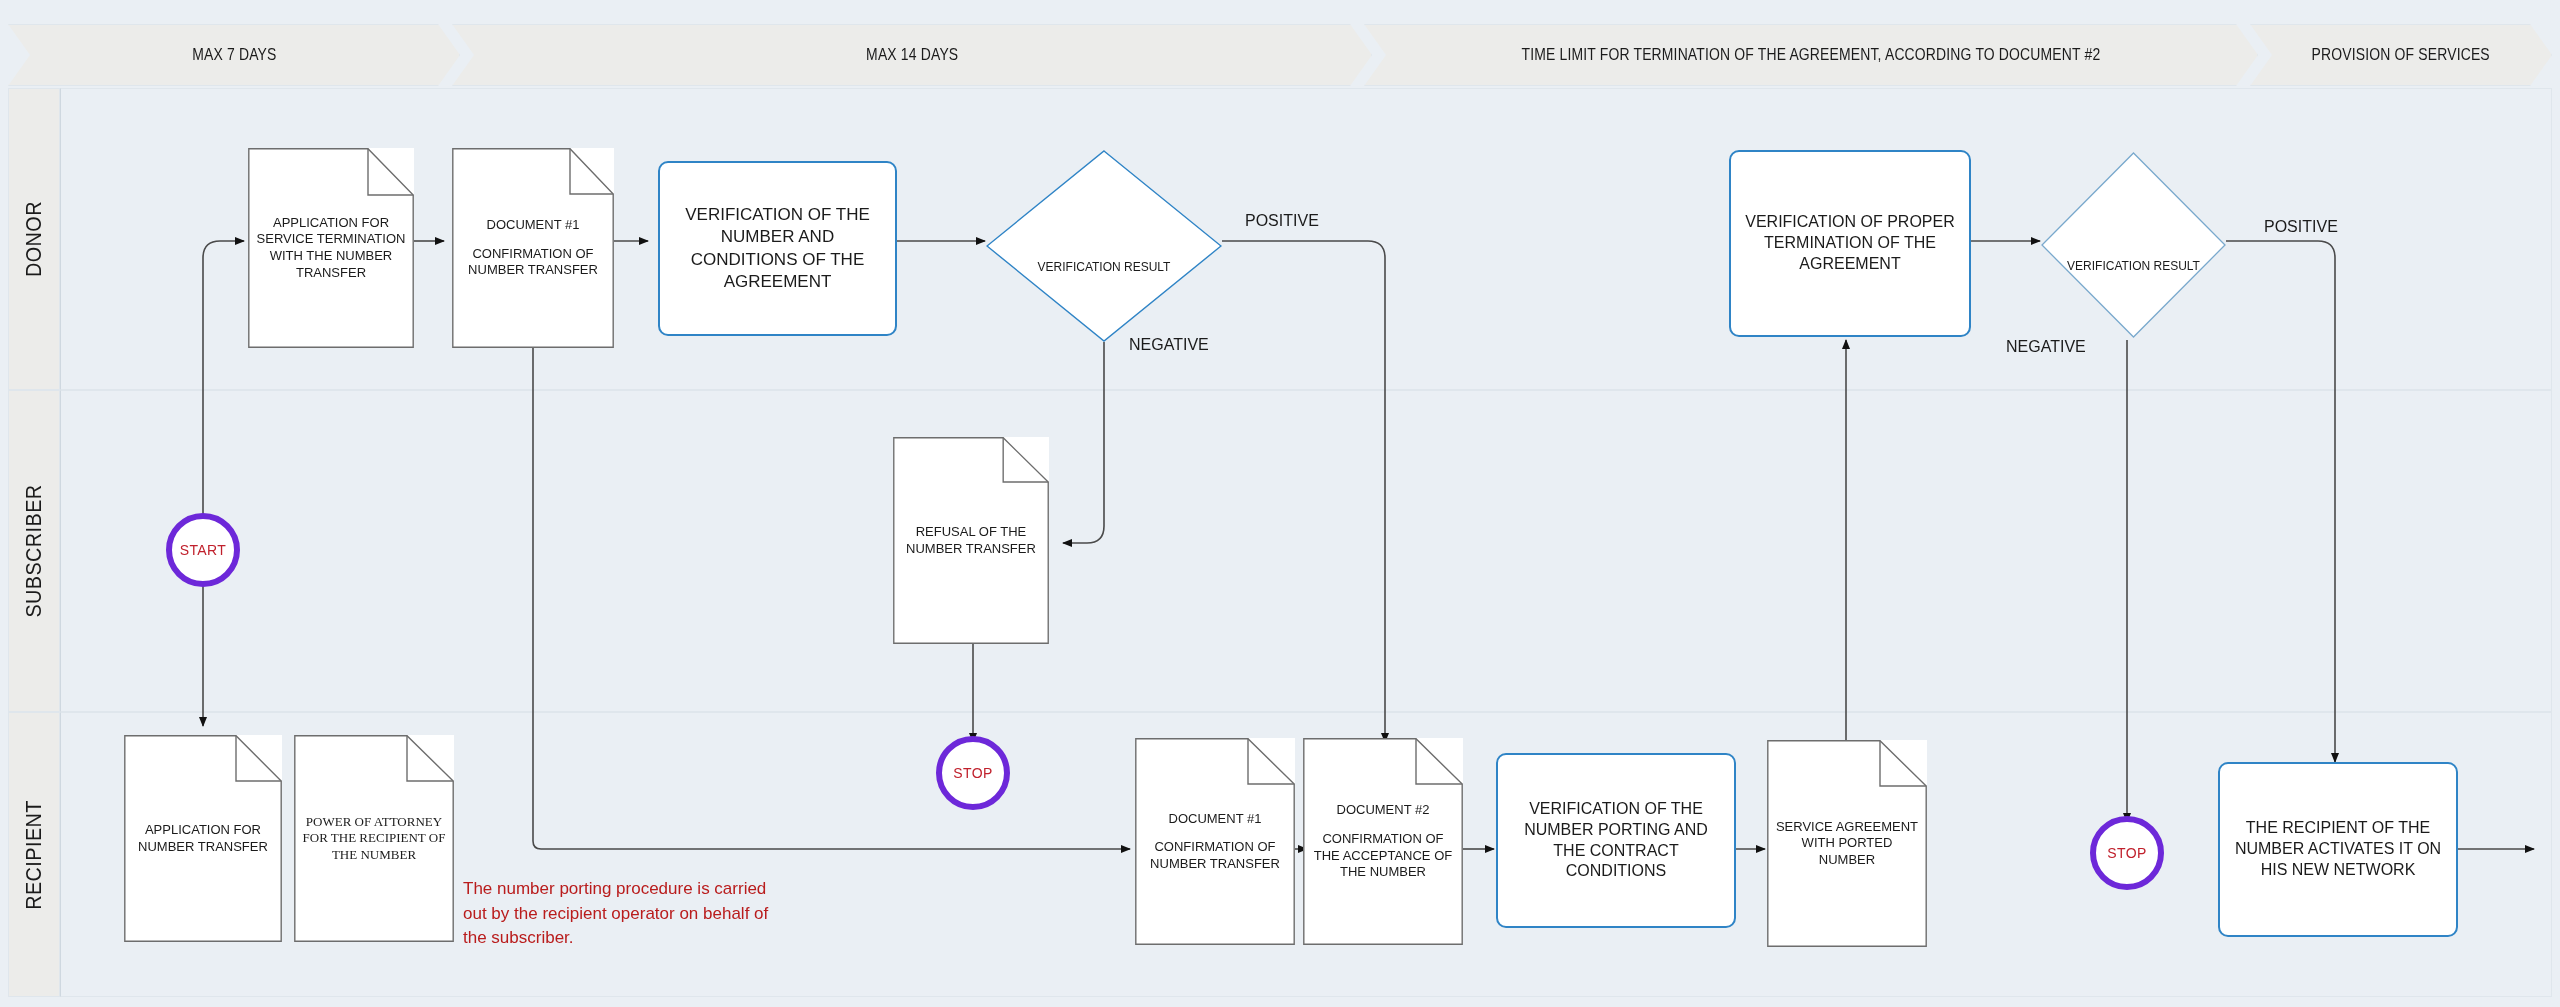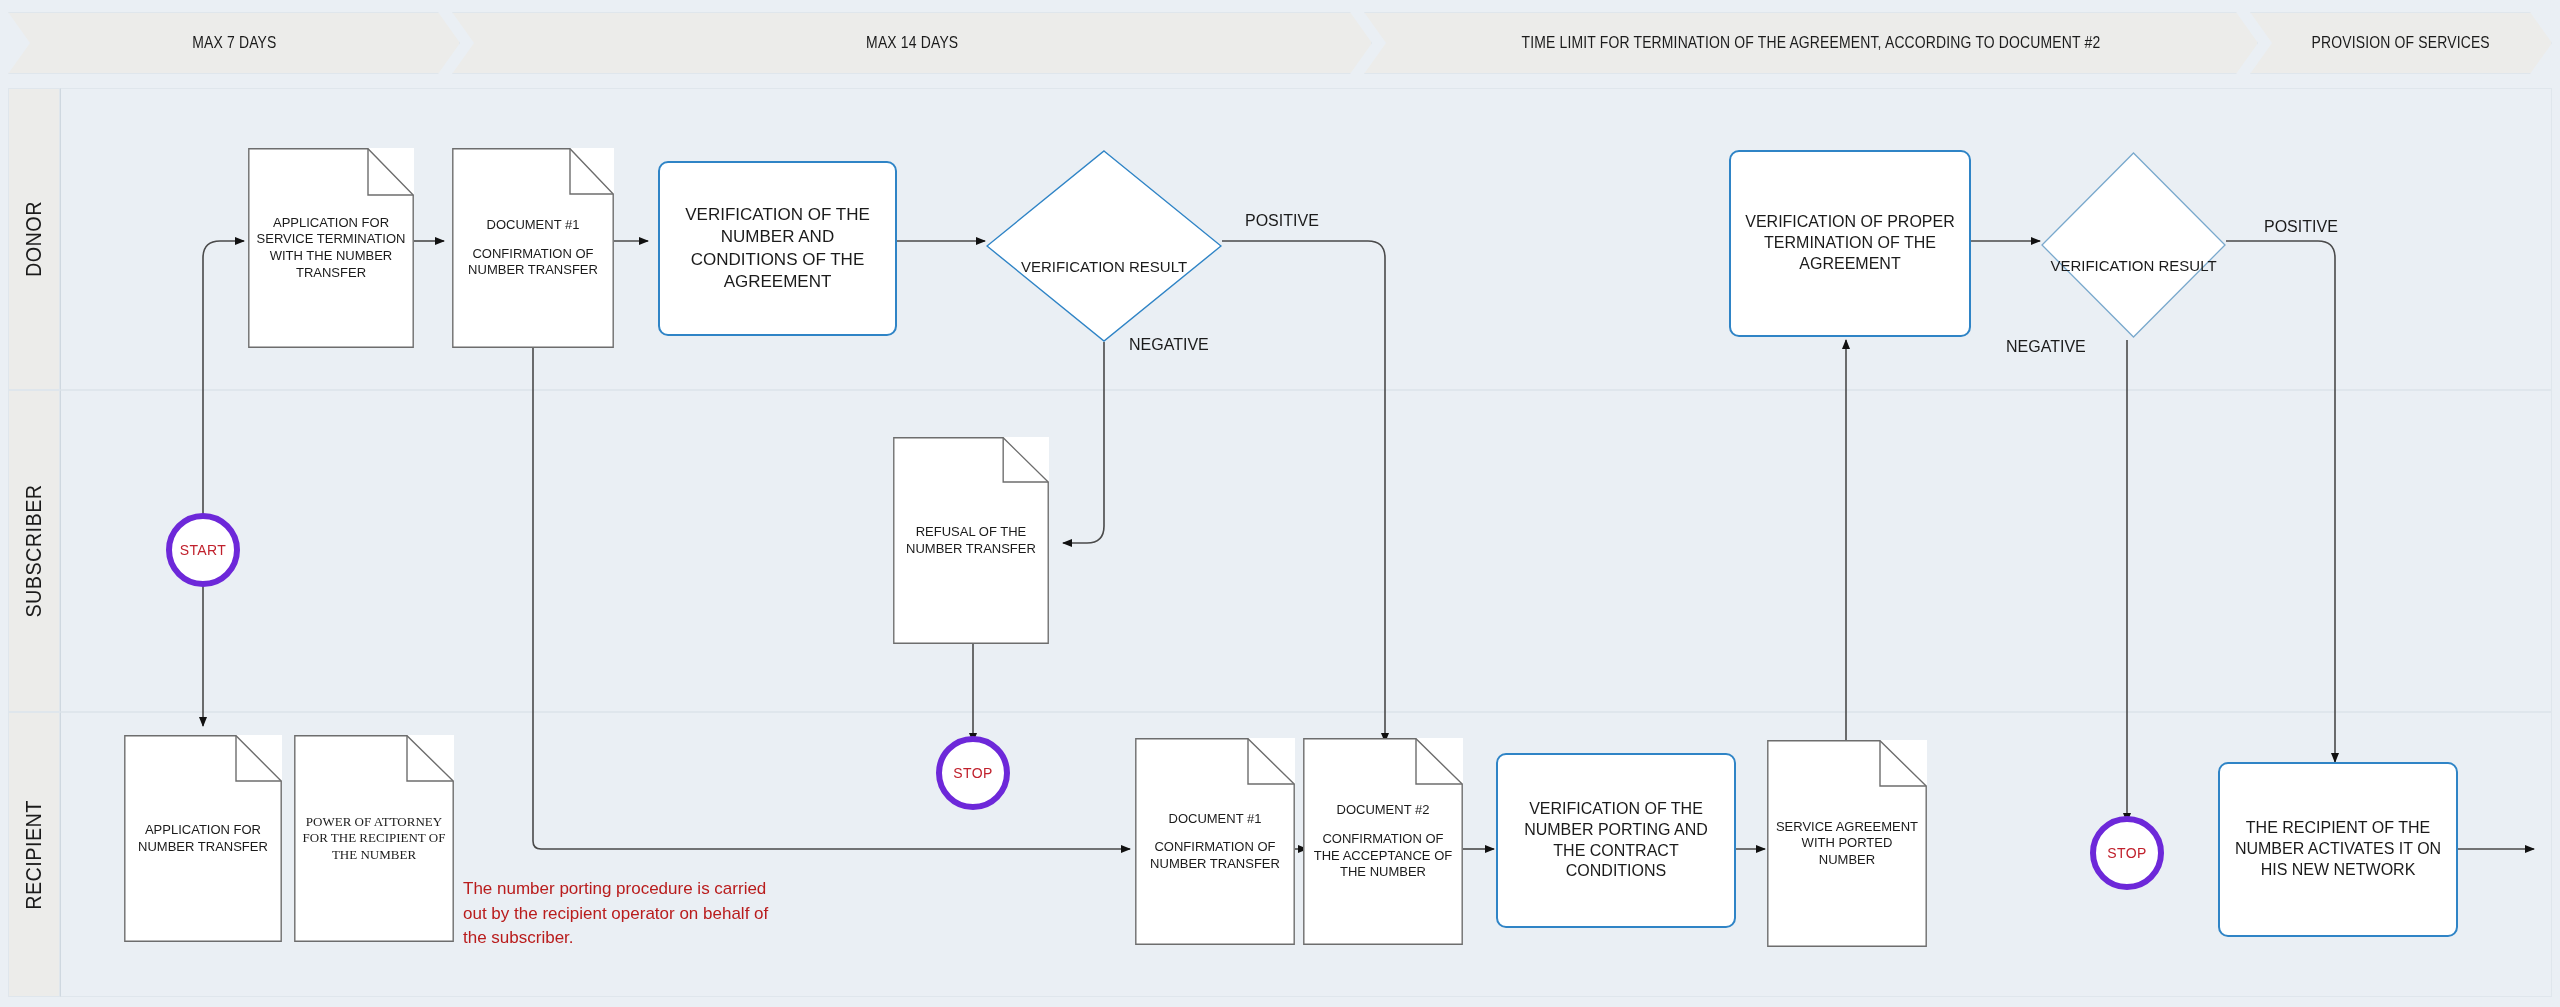--- a/index.html
+++ b/index.html
@@ -17,21 +17,21 @@
 
   
   .phase-band{
     position:absolute;
     left:0; top:0;
     width:2560px; height:88px;
     background:#eaeff4;
   }
   .chev{
     position:absolute;
-    top:12px;
+    top:24px;
     height:62px;
     background:#ececea;
     border:1px solid #dfe6ec;
     display:flex;
     align-items:center;
     justify-content:center;
     box-sizing:border-box;
   }
   .chev span{
     font-size:17px;
@@ -123,21 +123,21 @@
 
   
   .diamond{
     background:transparent;
   }
   .diamond .dia-svg{
     position:absolute; left:0; top:0; width:100%; height:100%;
   }
   .diamond .dia-txt{
     position:relative; z-index:2;
-    font-size:15px; line-height:1.35;margin-top:43px;
+    font-size:12px; line-height:1.35;margin-top:43px;
   }
 
   
   .term{
     border:6px solid #6d28d9;
     border-radius:50%;
     background:#ffffff;
     color:#c0202c;
     font-size:14px;
     letter-spacing:.4px;

